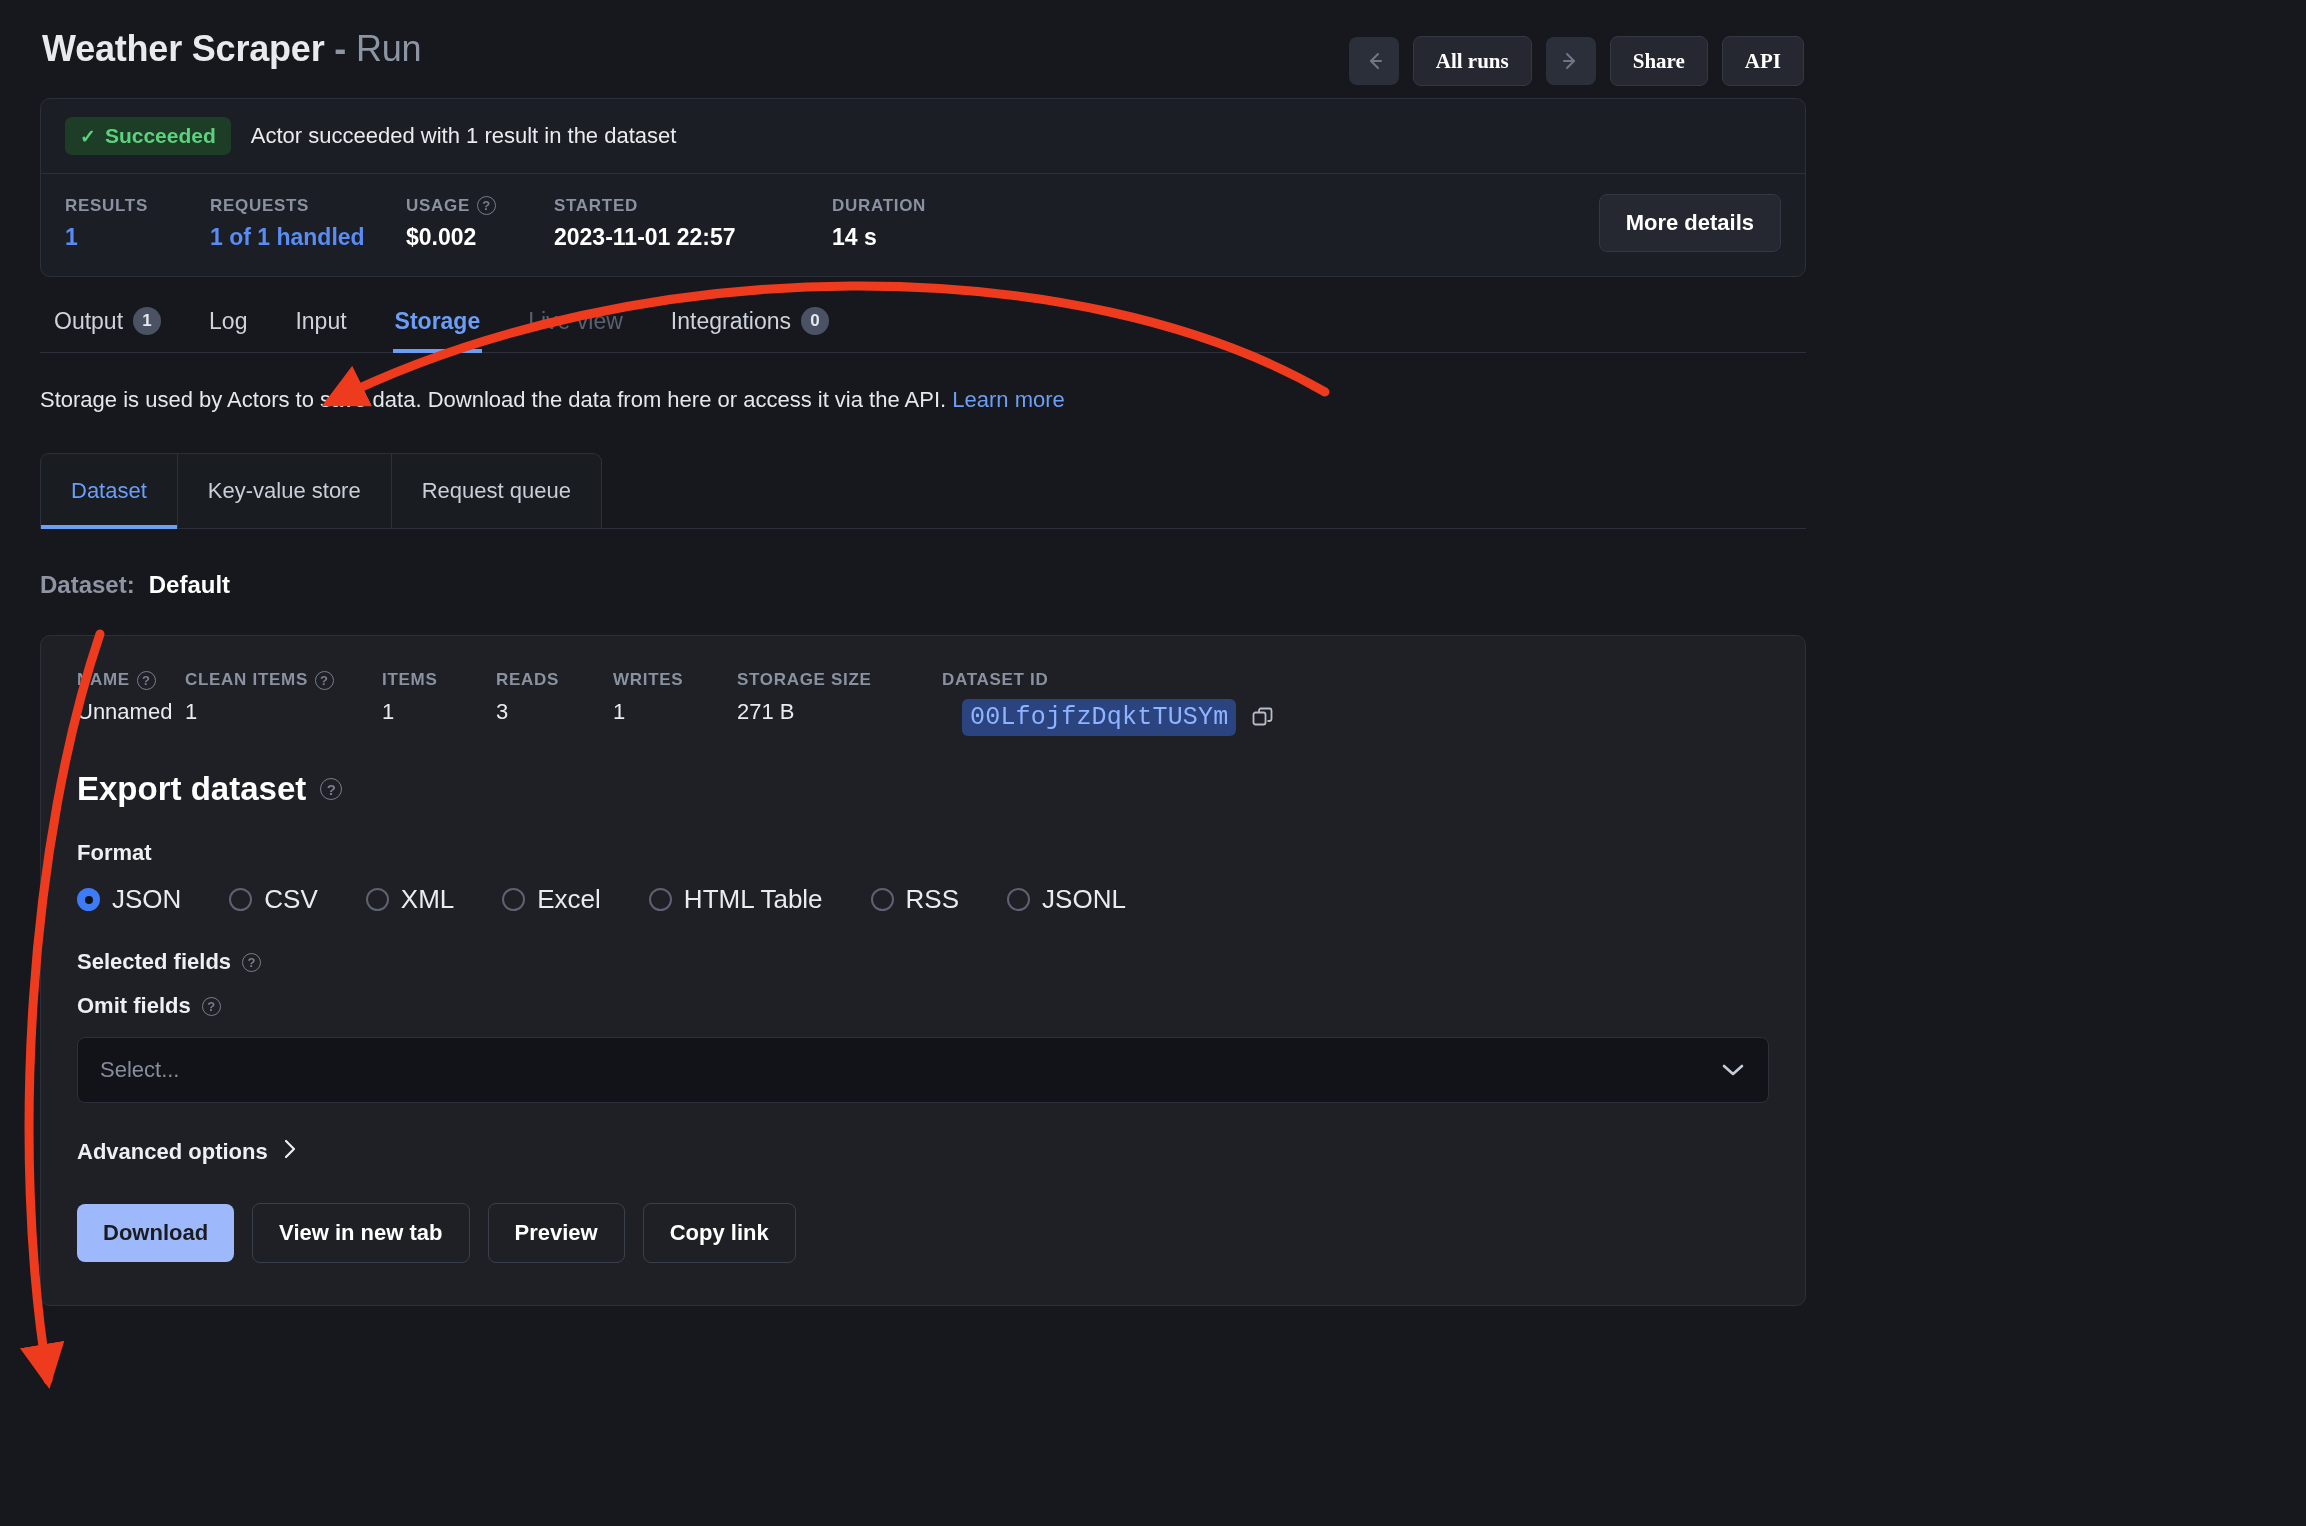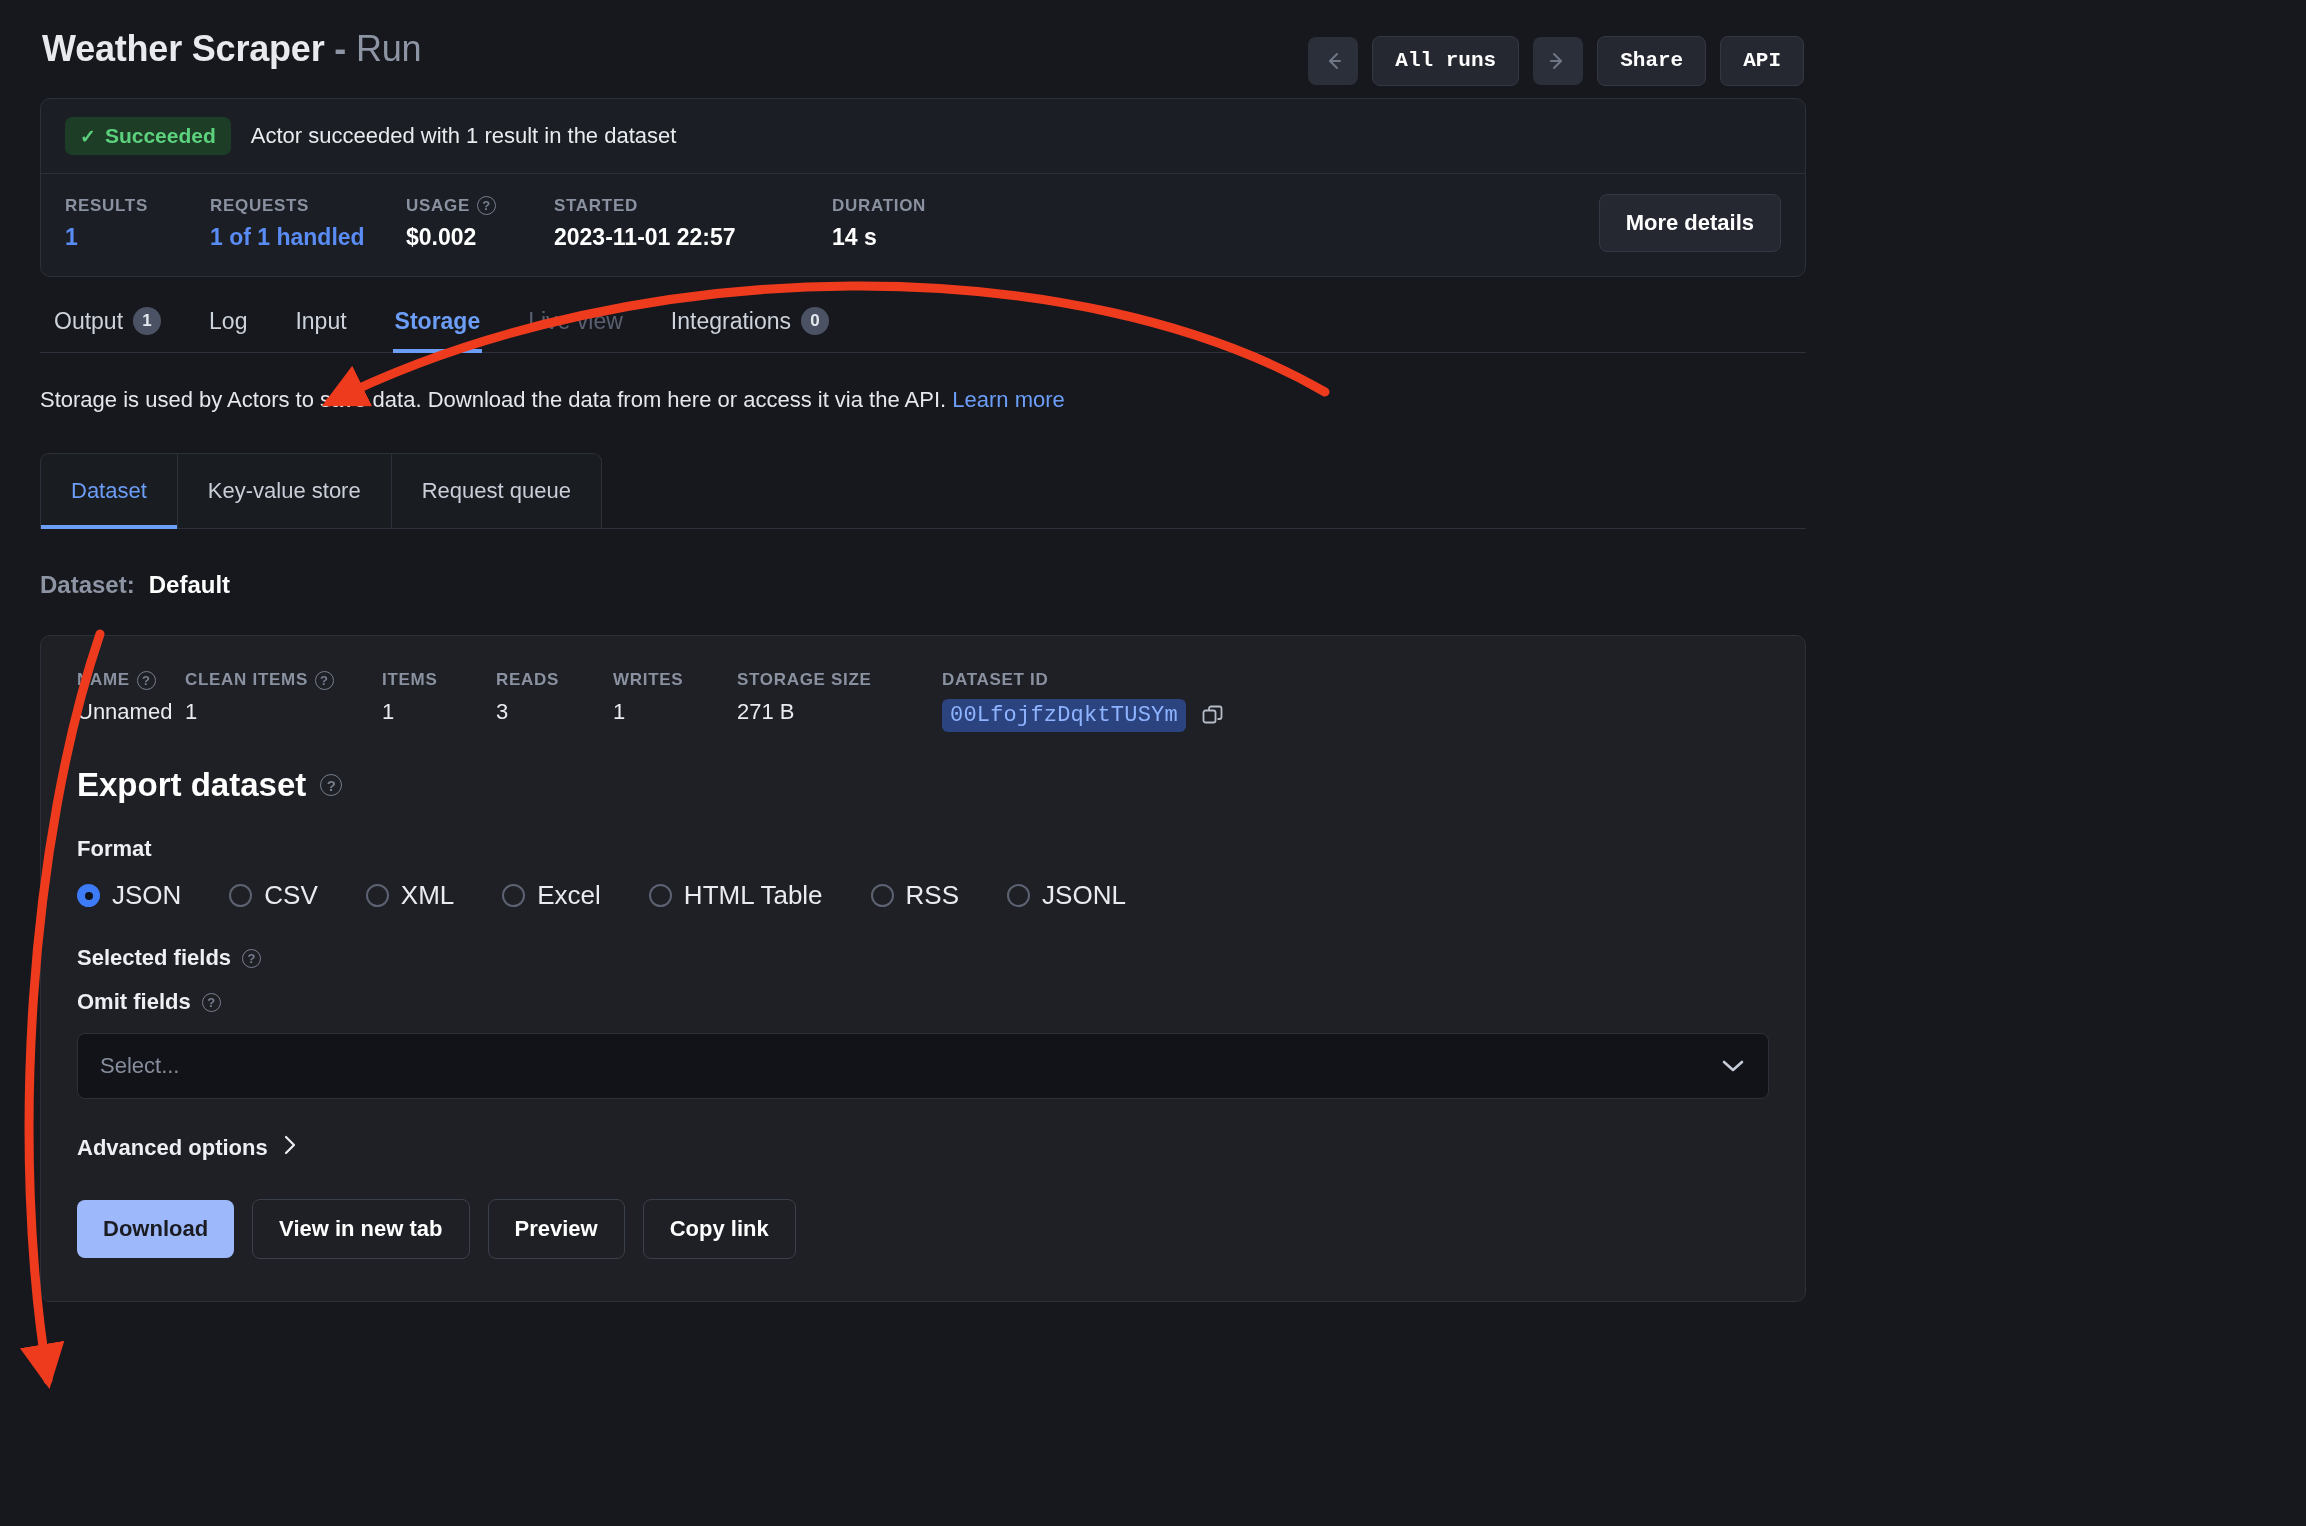--- a/index.html
+++ b/index.html
@@ -36,21 +36,21 @@
   .title .dash { color: #8d94a3; font-weight: 700; }
   .header-actions { display: flex; align-items: center; gap: 14px; }
   .btn {
     background: #252831;
     border: 1px solid #343845;
     color: #fff;
     border-radius: 8px;
     font-size: 21px;
     font-weight: 700;
     padding: 12px 22px;
-    font-family: Liberation Mono, monospace;
+    font-family: Liberation Serif, serif;
     line-height: 1.15;
     cursor: pointer;
     white-space: nowrap;
     margin-top: 24px;
   }
   .btn-nav {
     background: #2b2f3a;
     border: none;
     color: #6f7686;
     width: 50px;
@@ -249,22 +249,23 @@
     margin-bottom: 9px;
     white-space: nowrap;
   }
   .meta-value { font-size: 22px; color: #e9ebef; white-space: nowrap; }
   .id-chip {
     background: #2b4480;
     color: #8fb4ff;
     border-radius: 6px;
     padding: 4px 8px;
     font-family: "Liberation Mono", monospace;
-    font-size: 22px;
+    font-size: 25px;
     letter-spacing: 0.2px;
+    margin-left: 20px;
   }
   .id-wrap { display: flex; align-items: center; gap: 14px; }
   .copy-icon { color: #b6bcc8; display: inline-flex; }
 
   .panel-title {
     font-size: 33px;
     font-weight: 700;
     color: #fff;
     display: flex;
     align-items: center;

